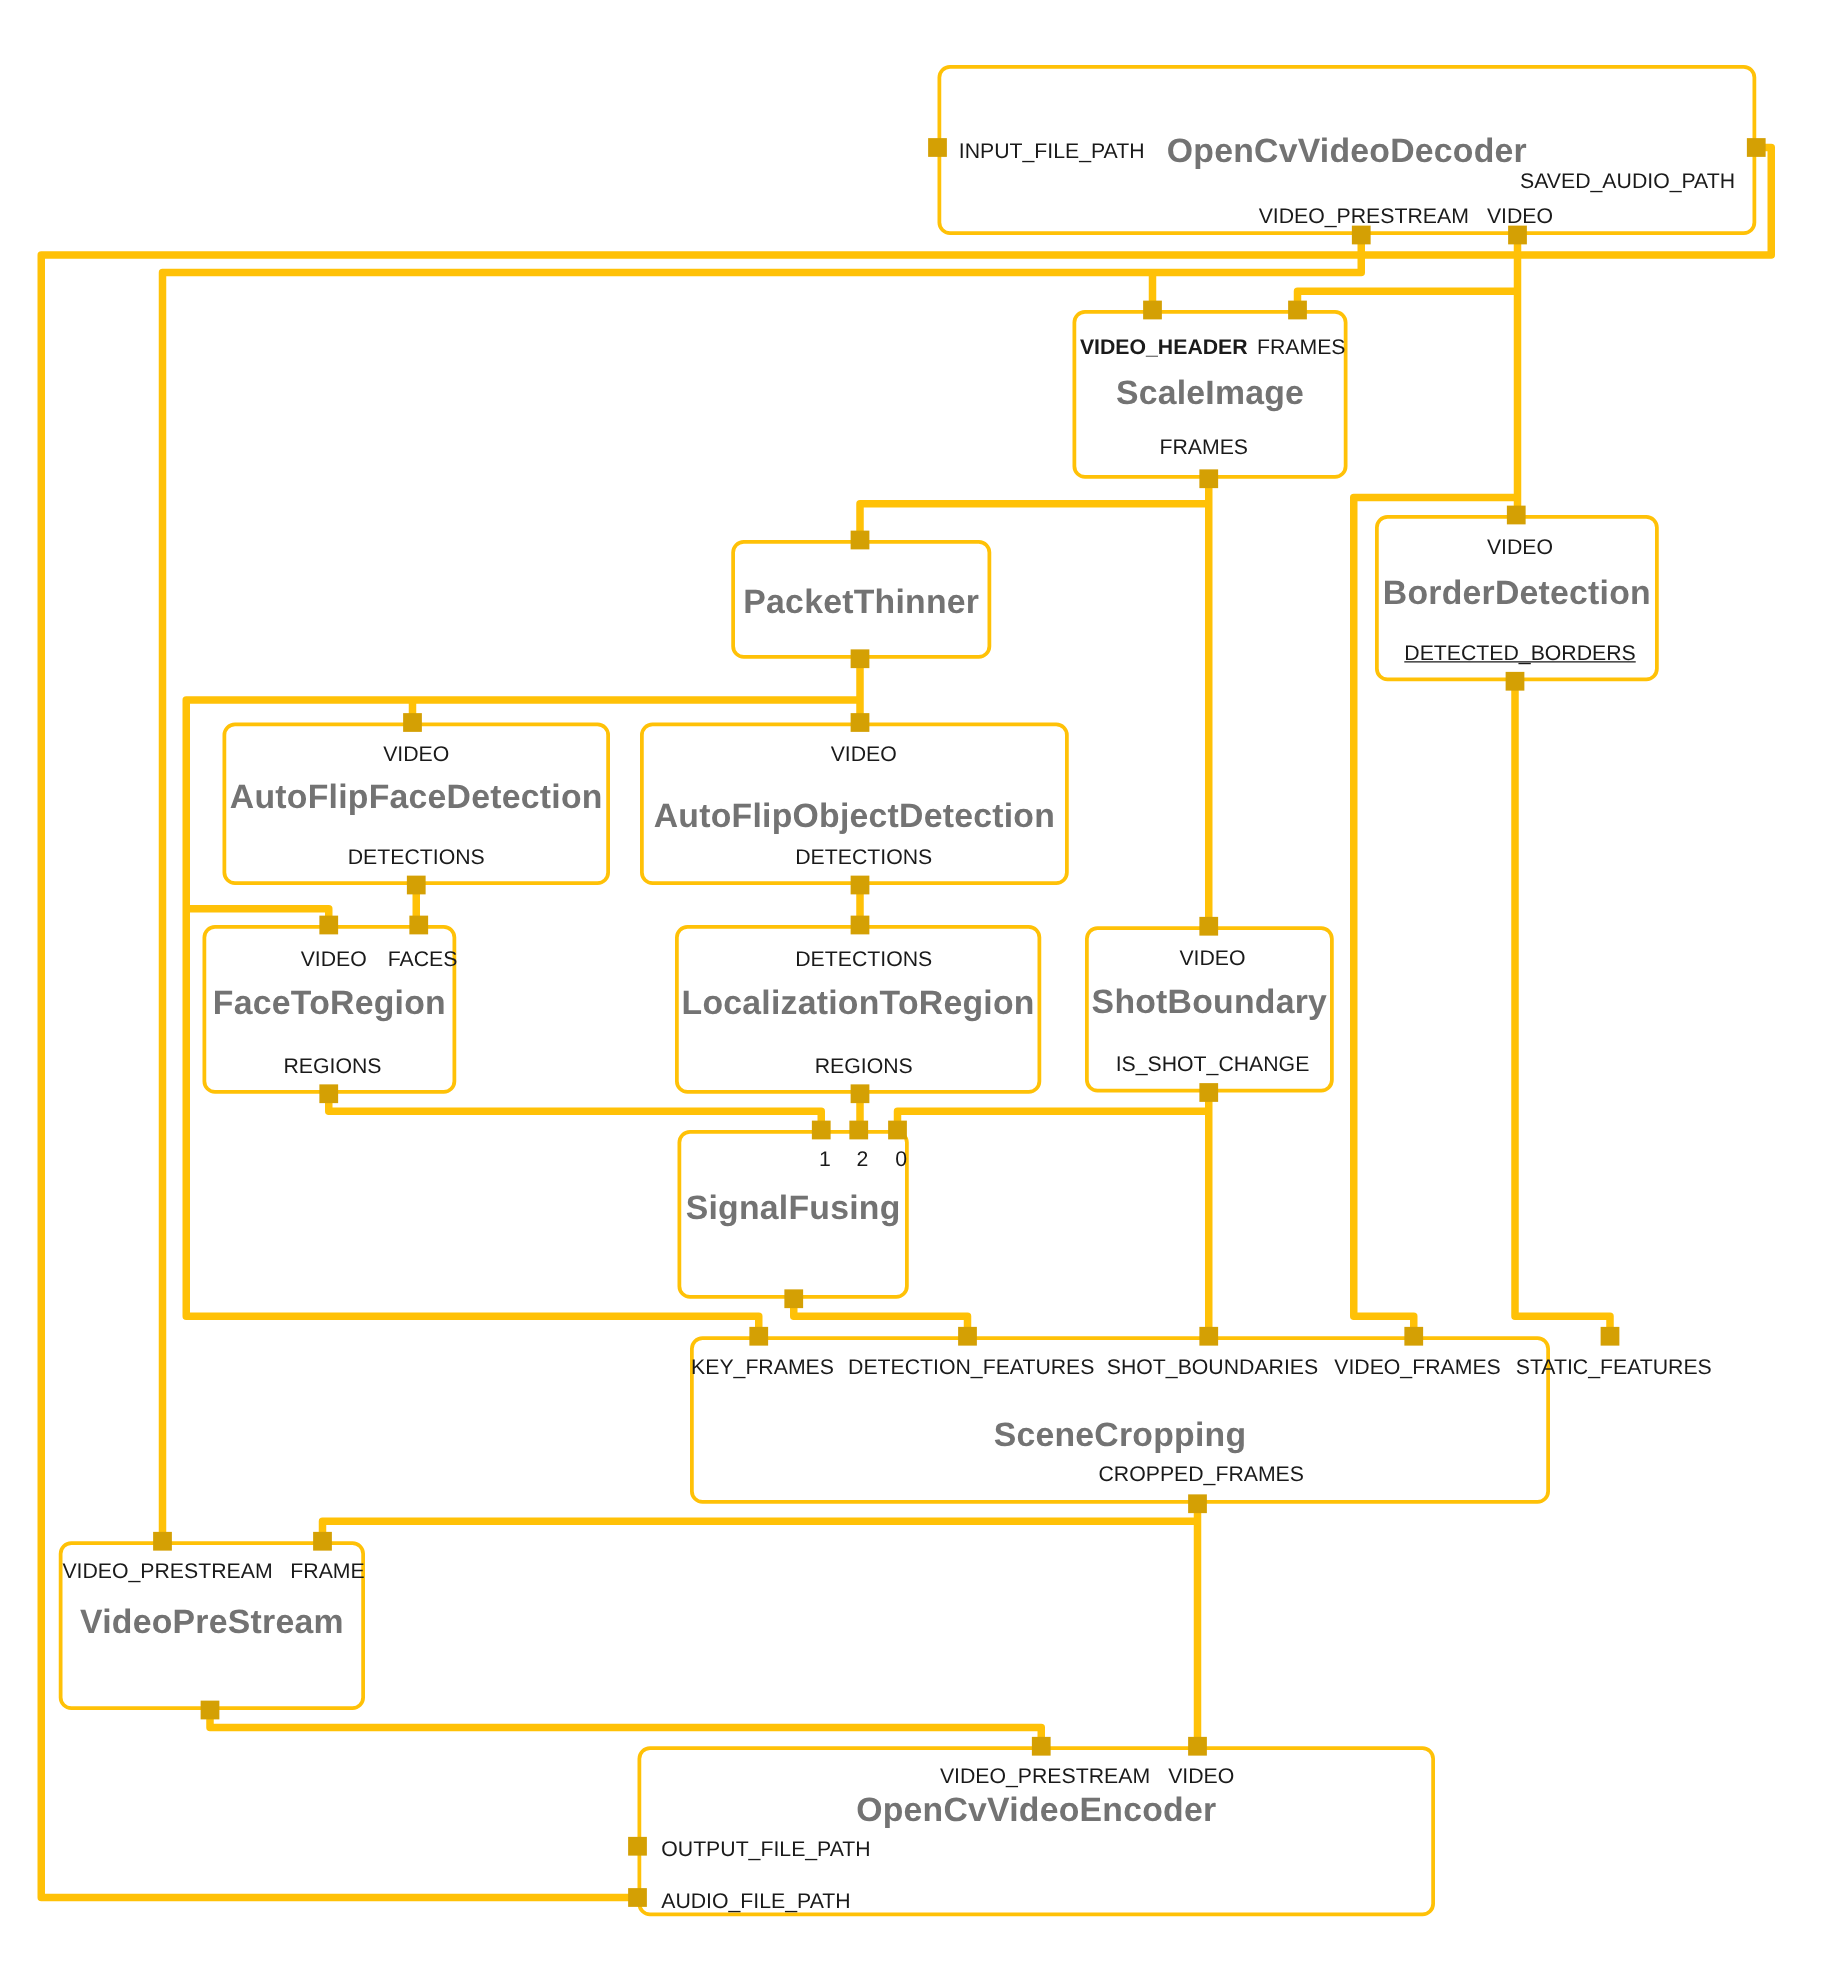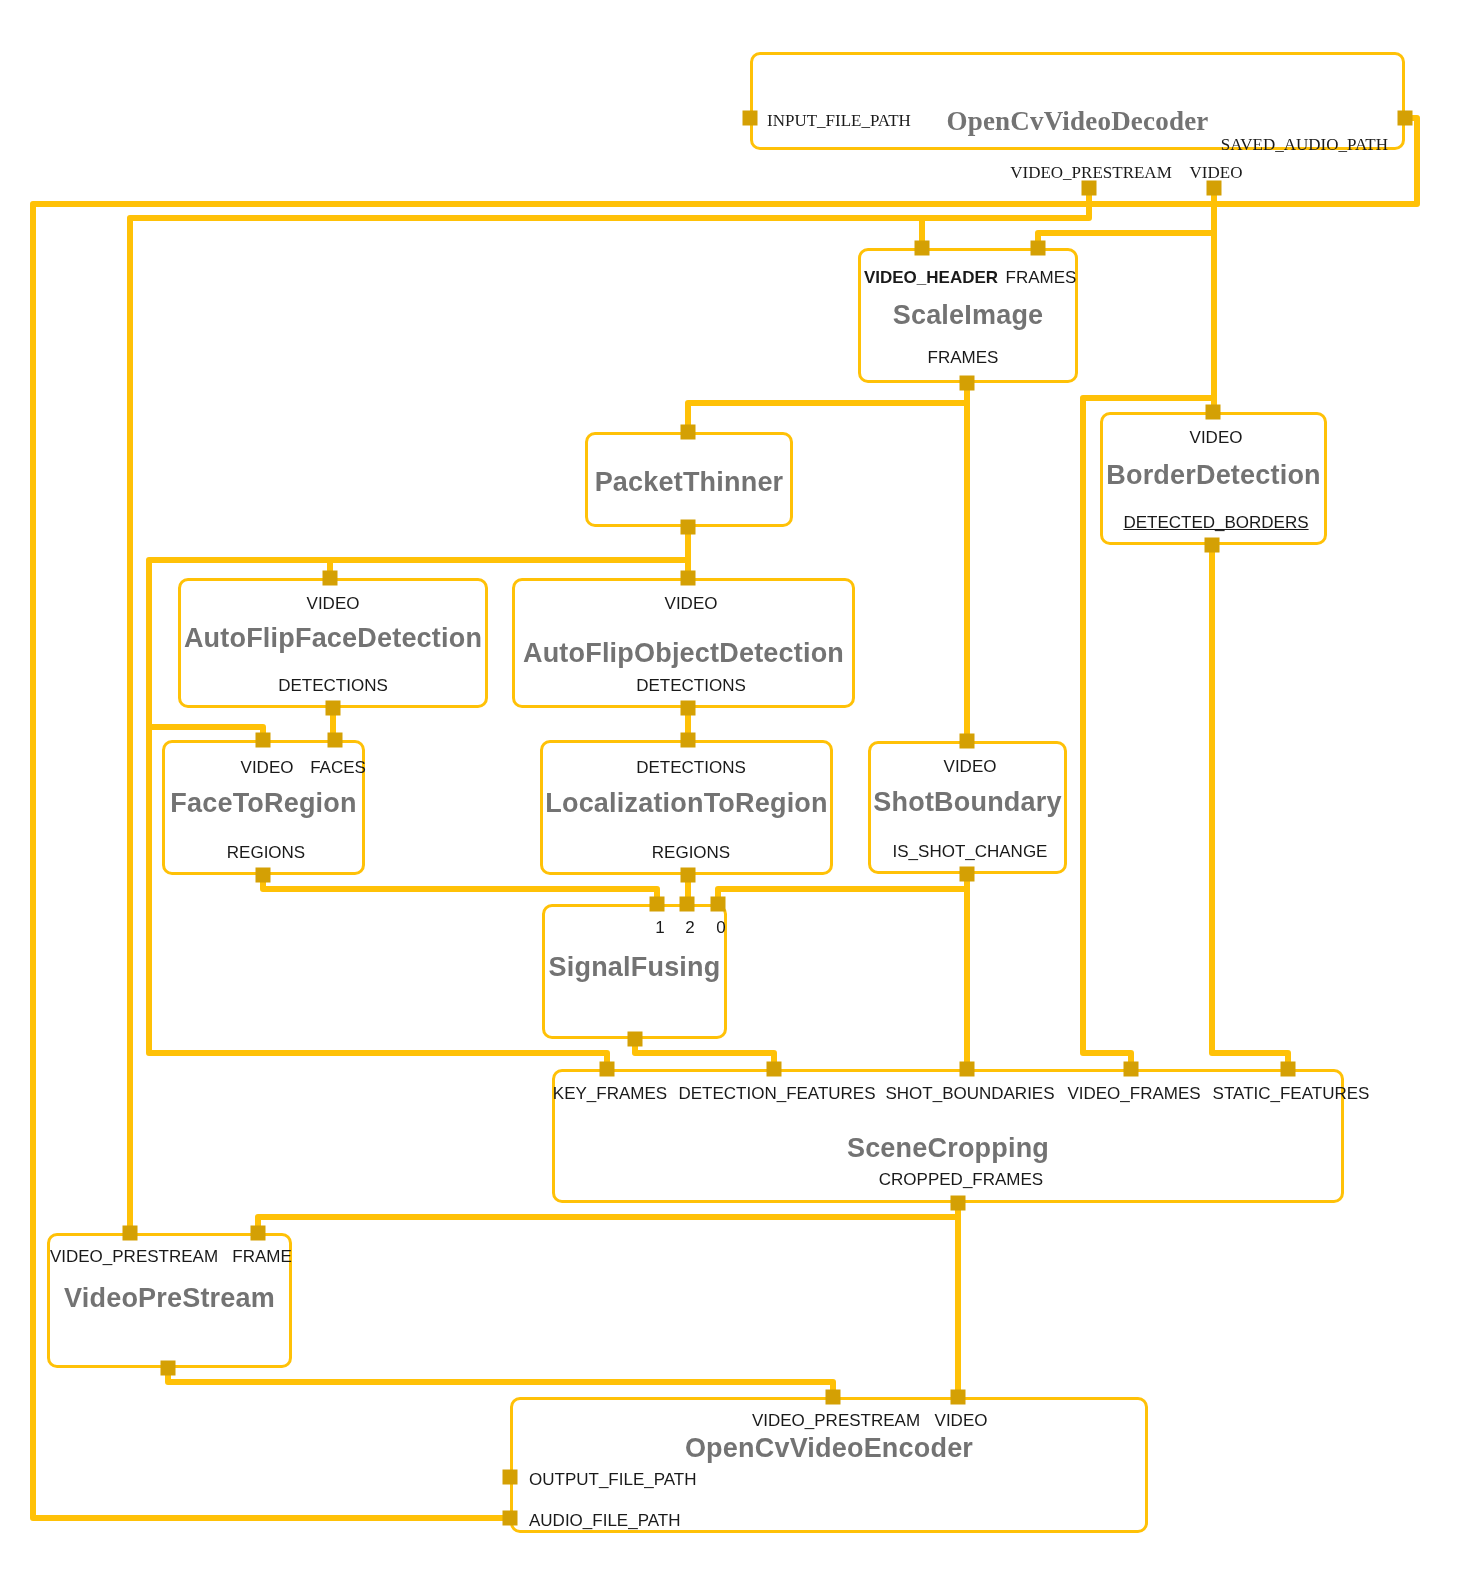--- a/index.html
+++ b/index.html
@@ -51,21 +51,21 @@
       <polyline points="967,874 967,1069"></polyline>
       <polyline points="967,889 718,889 718,904"></polyline>
       <polyline points="635,1039 635,1053 774,1053 774,1069"></polyline>
       <polyline points="1212,545 1212,1053 1288,1053 1288,1069"></polyline>
       <polyline points="958,1203 958,1397"></polyline>
       <polyline points="958,1217 258,1217 258,1233"></polyline>
       <polyline points="168,1368 168,1382 833,1382 833,1397"></polyline>
     </g>
   </svg>
 
-  <div class="node" style="left:750px;top:52px;width:655px;height:98px;font-family:Liberation Serif, serif;">
+  <div class="node" style="left:750px;top:52px;width:655px;height:136px;">
     <span class="lbl side" style="left:14px;top:66px;">INPUT_FILE_PATH</span>
     <span class="title" style="left:50%;top:66px;">OpenCvVideoDecoder</span>
     <span class="lbl side" style="right:14px;top:50px;transform:translateY(-50%);position:absolute;margin-top:40px;">SAVED_AUDIO_PATH</span>
     <span class="lbl" style="left:338px;top:118px;">VIDEO_PRESTREAM</span>
     <span class="lbl" style="left:463px;top:118px;">VIDEO</span>
   </div>
 
   <div class="node" style="left:858px;top:248px;width:220px;height:135px;">
     <span class="lbl" style="left:70px;top:27px;font-weight:bold;">VIDEO_HEADER</span>
     <span class="lbl" style="left:180px;top:27px;">FRAMES</span>
@@ -114,21 +114,21 @@
     <span class="lbl" style="left:99px;top:108px;">IS_SHOT_CHANGE</span>
   </div>
 
   <div class="node" style="left:542px;top:904px;width:185px;height:135px;">
     <span class="lbl" style="left:115px;top:21px;">1</span>
     <span class="lbl" style="left:145px;top:21px;">2</span>
     <span class="lbl" style="left:176px;top:21px;">0</span>
     <span class="title" style="left:50%;top:60px;text-align:center;">SignalFusing</span>
   </div>
 
-  <div class="node" style="left:552px;top:1069px;width:792px;height:134px;">
+  <div class="node" style="left:552px;top:1069px;width:688px;height:134px;">
     <span class="lbl" style="left:55px;top:22px;">KEY_FRAMES</span>
     <span class="lbl" style="left:222px;top:22px;">DETECTION_FEATURES</span>
     <span class="lbl" style="left:415px;top:22px;">SHOT_BOUNDARIES</span>
     <span class="lbl" style="left:579px;top:22px;">VIDEO_FRAMES</span>
     <span class="lbl" style="left:736px;top:22px;">STATIC_FEATURES</span>
     <span class="title" style="left:50%;top:76px;">SceneCropping</span>
     <span class="lbl" style="left:406px;top:108px;">CROPPED_FRAMES</span>
   </div>
 
   <div class="node" style="left:47px;top:1233px;width:245px;height:135px;">

